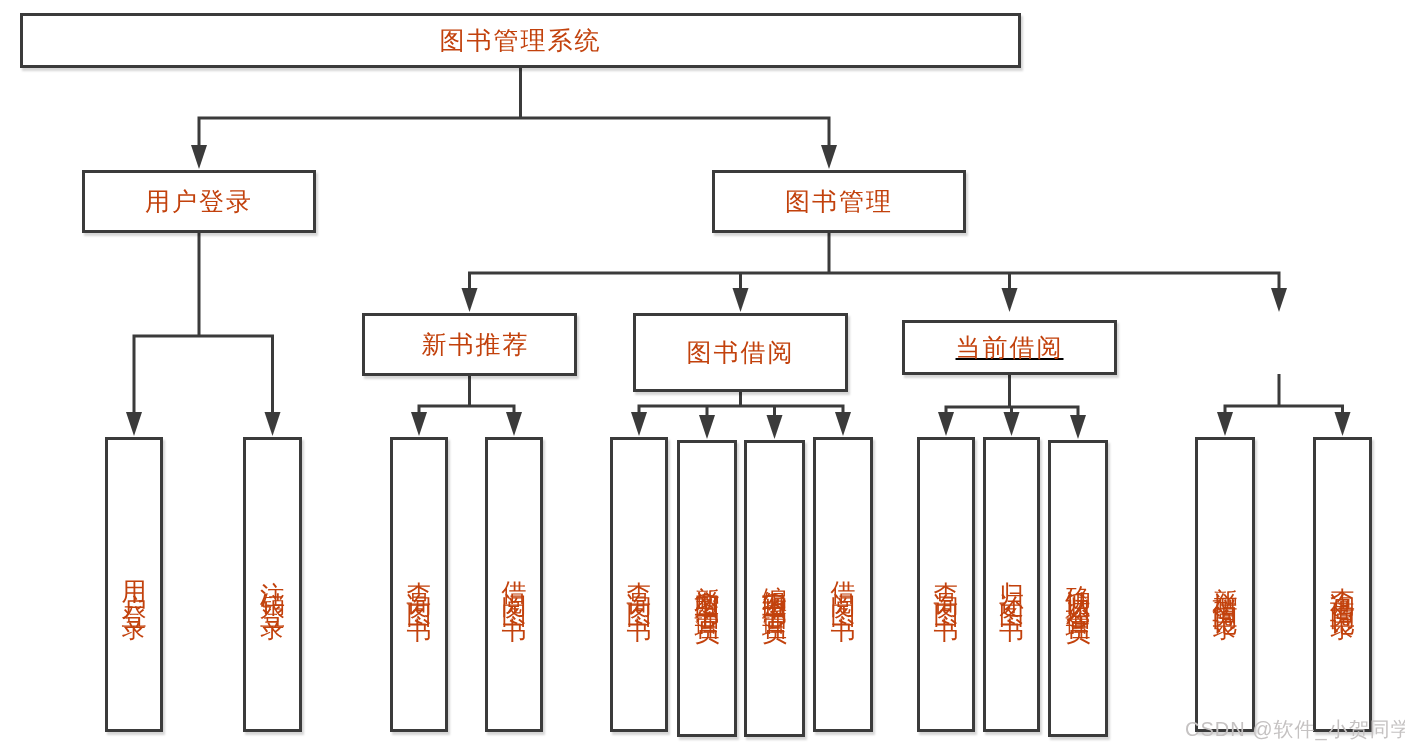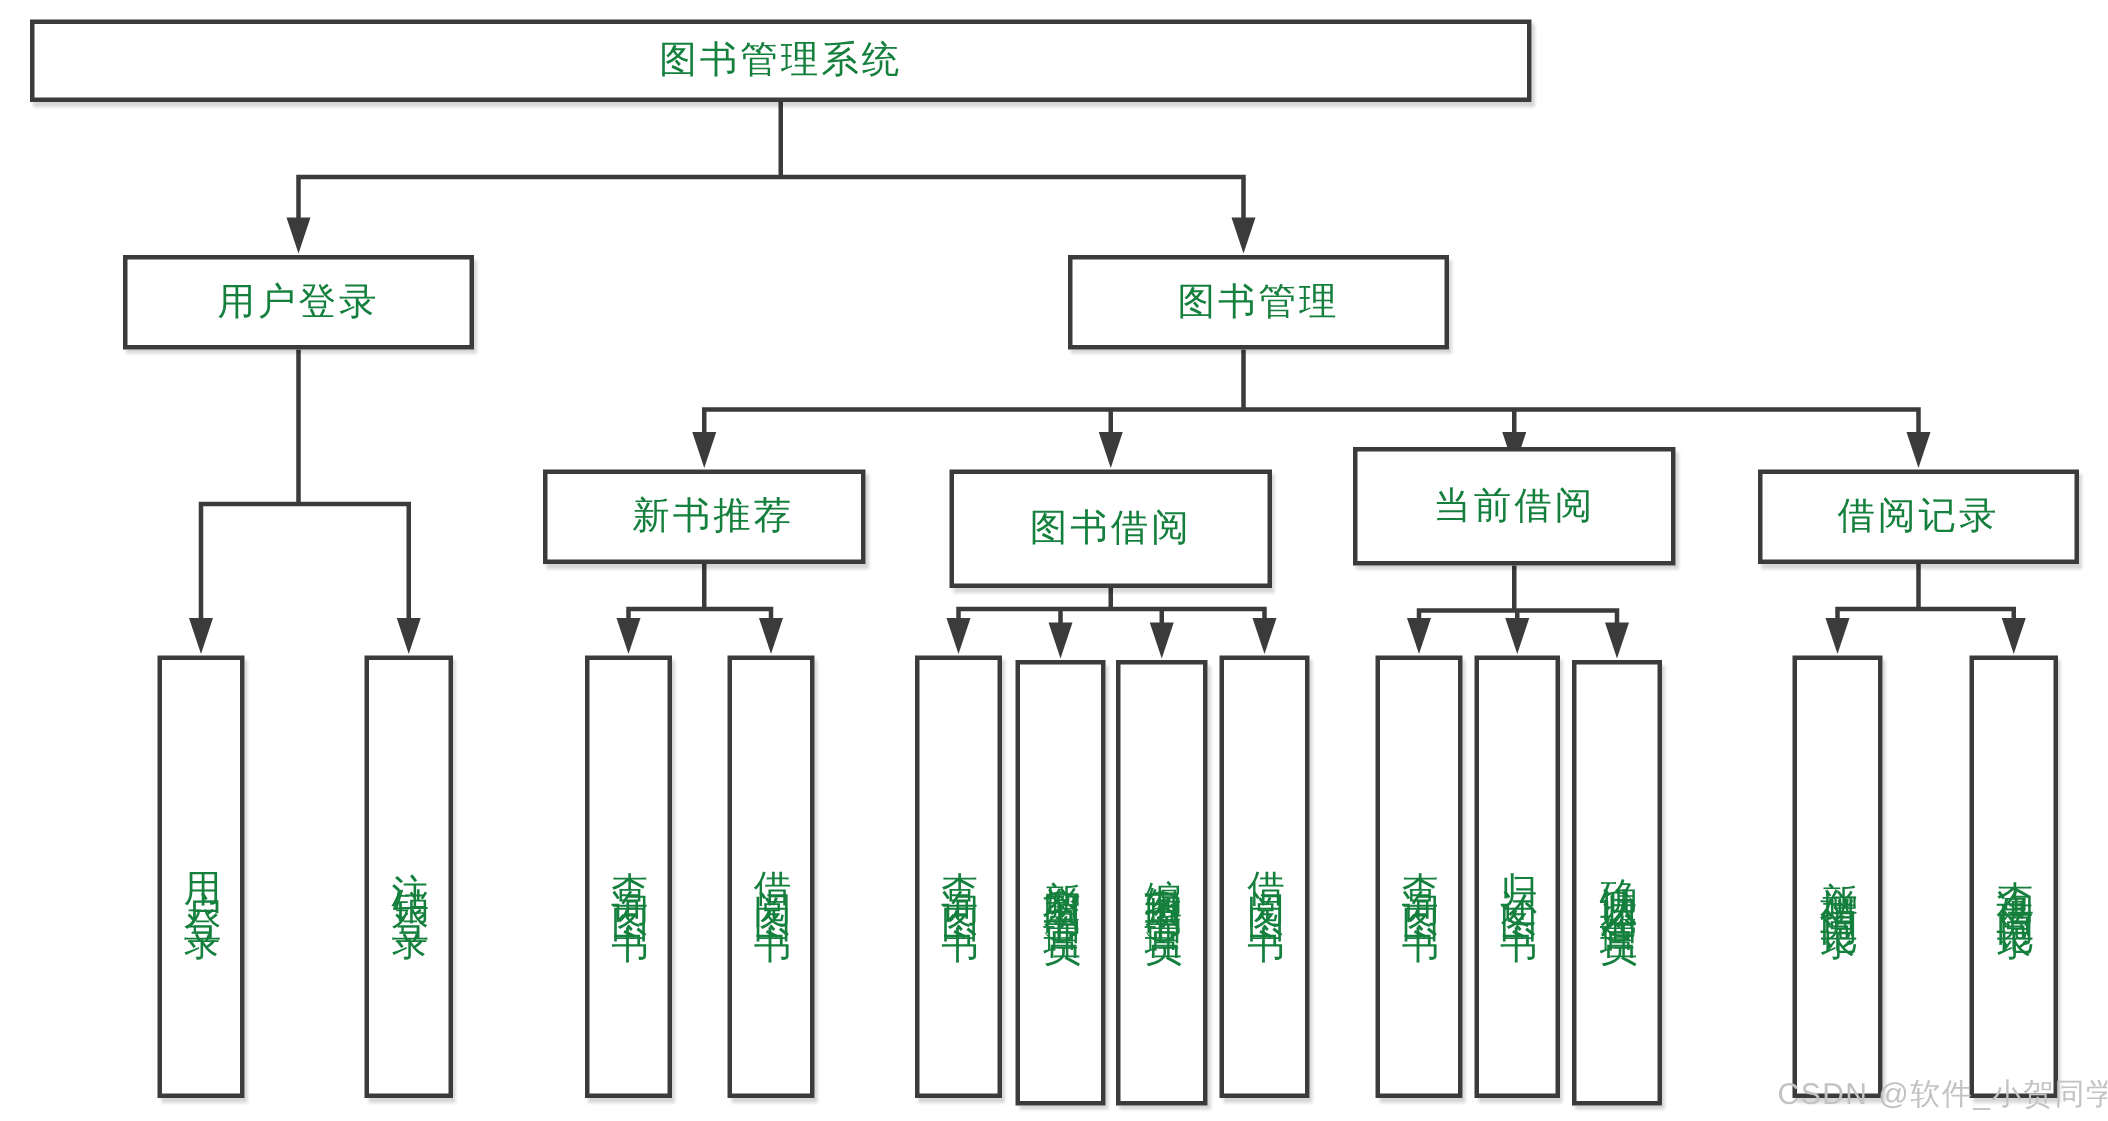--- a/index.html
+++ b/index.html
@@ -7,21 +7,21 @@
     position:relative;width:1405px;height:747px;background:#ffffff;
     font-family:"Liberation Sans",sans-serif;overflow:hidden;
   }
   #stage svg{position:absolute;left:0;top:0;}
   .box{
     position:absolute;background:#ffffff;border:3px solid #3b3b3b;
     box-sizing:border-box;display:flex;align-items:center;justify-content:center;
     box-shadow:2px 3px 2px rgba(0,0,0,0.16);
   }
   .lbl{
-    color:#15803d;font-size:25px;letter-spacing:2px;white-space:nowrap;line-height:1;
+    color:#c2410c;font-size:25px;letter-spacing:2px;white-space:nowrap;line-height:1;
   }
   .box.v .lbl{
     writing-mode:vertical-lr;text-orientation:mixed;
   }
   .watermark{
     position:absolute;left:1185px;top:716px;font-size:20px;color:#c5c2c2;
     letter-spacing:1px;white-space:nowrap;
   }
 </style>
 </head>
@@ -58,25 +58,22 @@
     </div>
     <div class="box h" style="left: 712px; top: 170px; width: 254px; height: 63px;">
       <span class="lbl">图书管理</span>
     </div>
     <div class="box h" style="left: 362px; top: 313px; width: 215px; height: 63px; padding-left: 12px;">
       <span class="lbl">新书推荐</span>
     </div>
     <div class="box h" style="left: 633px; top: 313px; width: 215px; height: 79px;">
       <span class="lbl">图书借阅</span>
     </div>
-    <div class="box h" style="left: 902px; top: 298px; width: 215px; height: 79px;">
+    <div class="box h" style="left: 902px; top: 320px; width: 215px; height: 55px; text-decoration: underline;">
       <span class="lbl">当前借阅</span>
-    </div>
-    <div class="box h" style="left: 1172px; top: 313px; width: 214px; height: 63px;">
-      <span class="lbl">借阅记录</span>
     </div>
     <div class="box v" style="left: 105px; top: 437px; width: 58px; height: 295px;">
       <span class="lbl" style="letter-spacing: 12px;">用户登录</span>
     </div>
     <div class="box v" style="left: 243px; top: 437px; width: 59px; height: 295px;">
       <span class="lbl" style="letter-spacing: 12px;">注销登录</span>
     </div>
     <div class="box v" style="left: 390px; top: 437px; width: 58px; height: 295px;">
       <span class="lbl" style="letter-spacing: 12px;">查询图书</span>
     </div>

